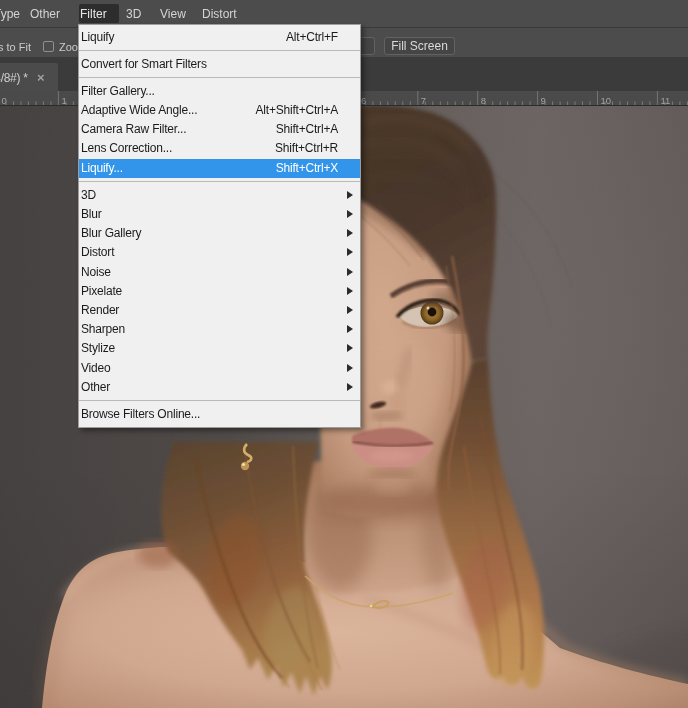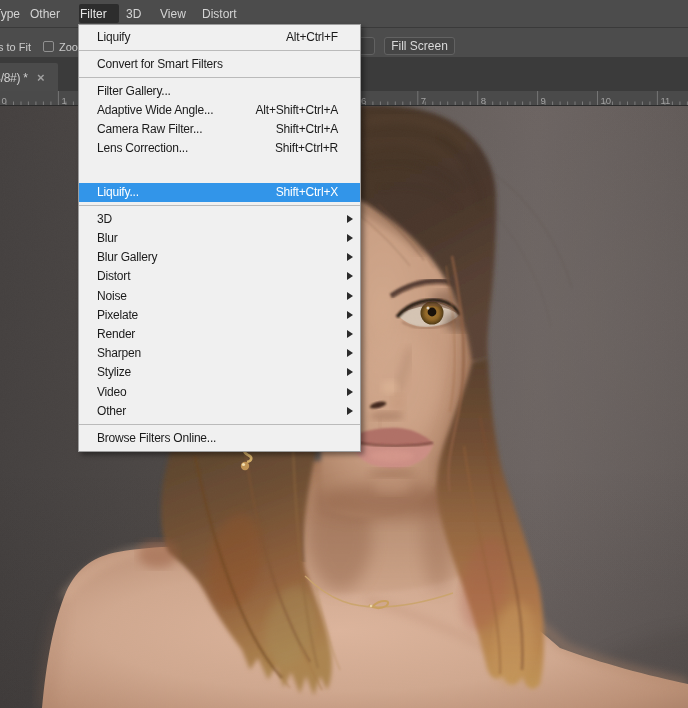--- a/index.html
+++ b/index.html
@@ -22,26 +22,26 @@
   #tab .tx{position:absolute;left:37px;top:7px;font-size:13px;color:#a0a0a0;font-weight:bold;}
   
   #ruler{position:absolute;left:0;top:91px;width:688px;height:15px;background:#4a4a4a;}
   
   #photo{position:absolute;left:0;top:106px;}
   
   #menu{position:absolute;left:78px;top:24px;width:283px;box-sizing:border-box;
         background:#f0f0f0;border:1px solid #9d9d9d;
         box-shadow:3px 3px 5px rgba(0,0,0,0.40);
         padding:2.5px 0;font-size:12px;color:#1b1b1b;}
-  .mrow{position:relative;height:19.2px;line-height:19.2px;padding-left:18px;padding-right:22px;letter-spacing:-0.2px;}
+  .mrow{position:relative;height:19.2px;line-height:19.2px;padding-left:2px;padding-right:22px;letter-spacing:-0.2px;}
   .mrow .sc{position:absolute;right:22px;top:0;letter-spacing:-0.2px;}
   .mrow .ar{position:absolute;right:7px;top:5.1px;width:0;height:0;
             border-left:6px solid #2b2b2b;border-top:4.5px solid transparent;border-bottom:4.5px solid transparent;}
   .msep{height:1px;background:#bababa;margin:3.5px 0;}
-  .hl{background:#3295e9;color:#fff;margin-top:24px;}
+  .hl{background:#3295e9;color:#fff;}
 </style>
 </head>
 <body>
 <div id="app">
 
   <svg id="photo" width="688" height="602" viewBox="0 0 688 602">
 <defs>
 <linearGradient id="bg" x1="0" y1="0" x2="1" y2="0">
  <stop offset="0" stop-color="#44403f"></stop>
           <stop offset="0.33" stop-color="#4e4947"></stop>

